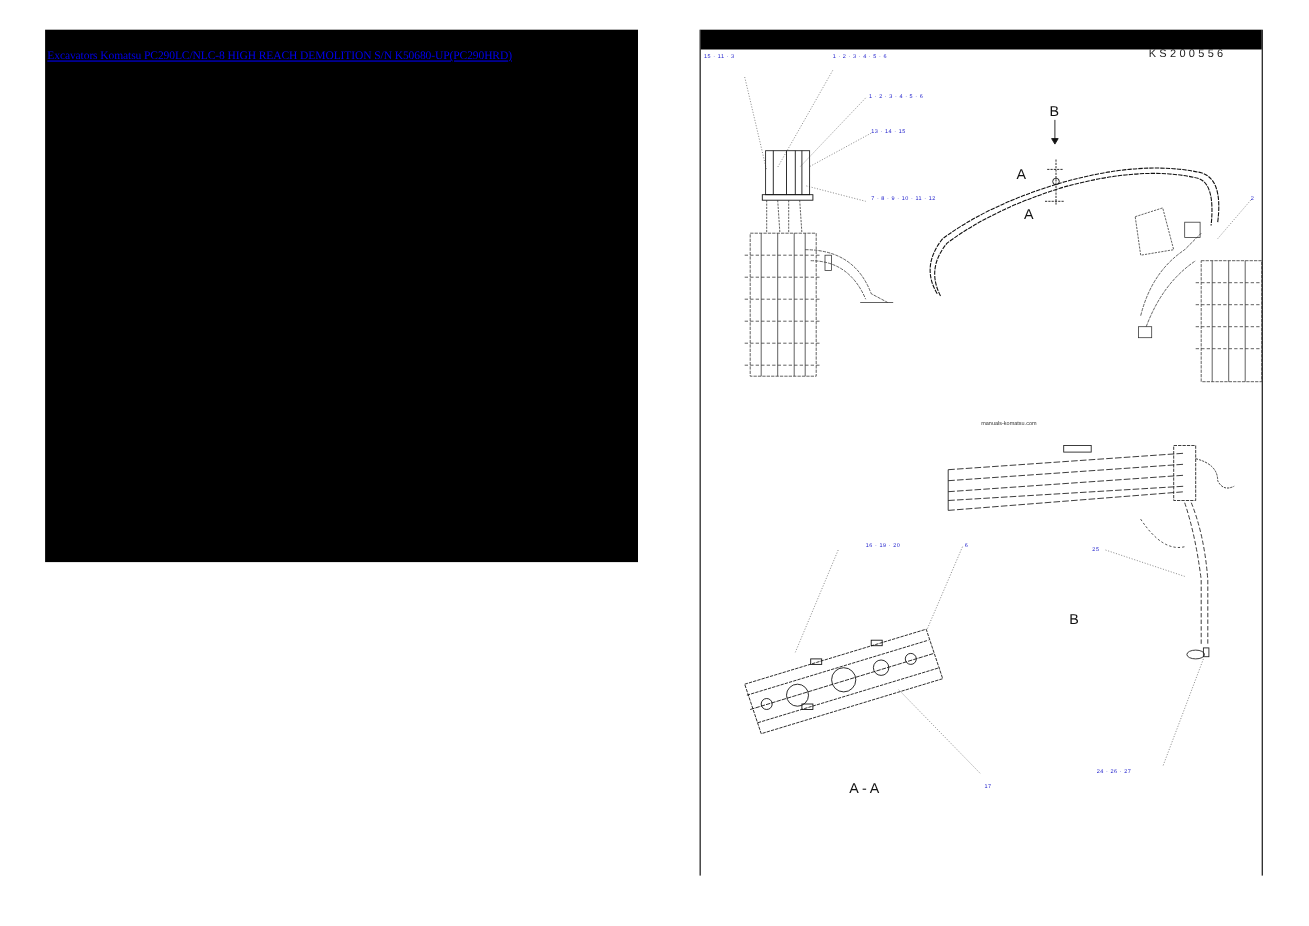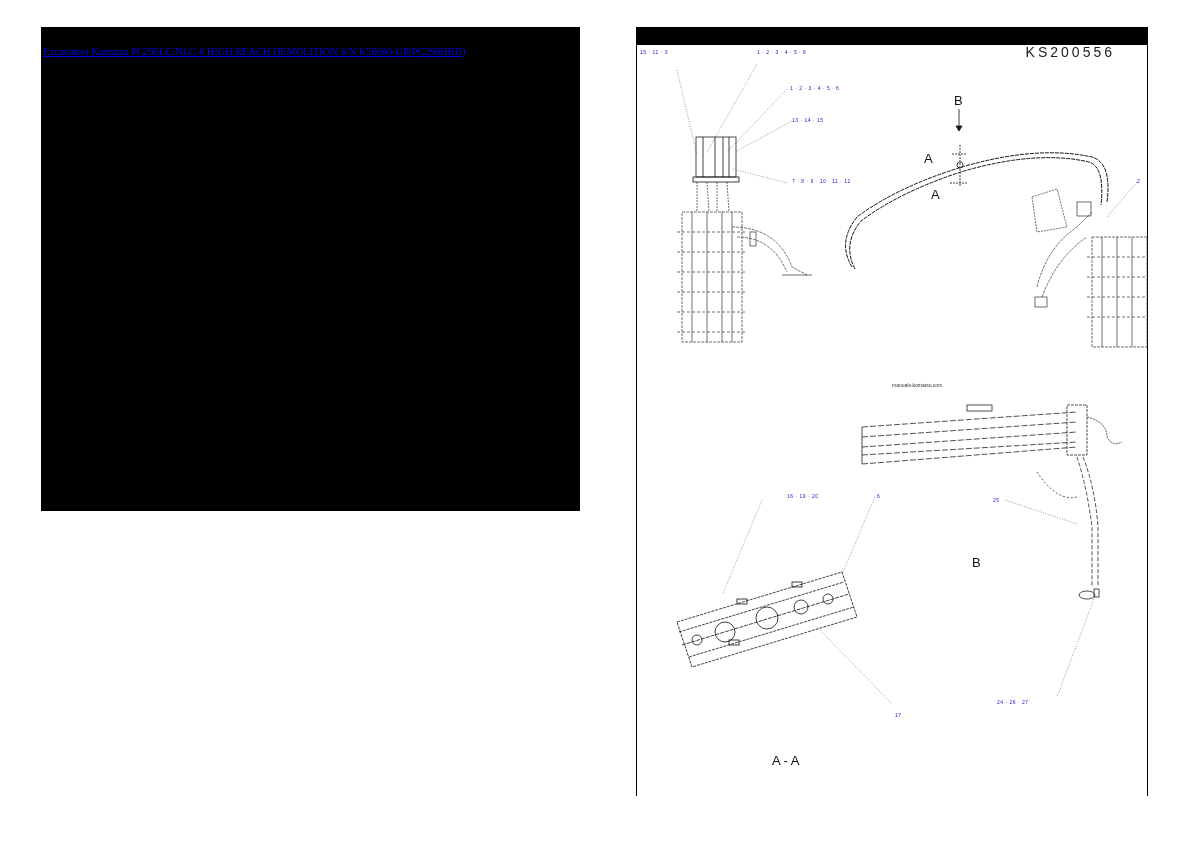--- a/index.html
+++ b/index.html
@@ -1,21 +1,21 @@
 <!DOCTYPE html>
 <html><head>
 <meta charset="utf-8">
 <style>
   html, body { margin:0; padding:0; background:#ffffff; }
   body { width:1190px; height:842px; position:relative; overflow:hidden; font-family:"Liberation Serif", serif; }
   .left-box { position:absolute; left:41px; top:27px; width:512px; height:484px; background:#000000;padding-left:27px; }
   .title-link { position:absolute; left:2px; top:19px; font-family:"Liberation Serif", serif; font-size:10.5px; color:#0000ee; text-decoration:underline; white-space:nowrap; letter-spacing:-0.1px; }
   .sheet { position:absolute; left:636px; top:27px; width:512px; height:769px; border-left:1.5px solid #000; border-right:1.5px solid #000; box-sizing:border-box; }
   .sheet-bar { position:absolute; left:0; top:0; width:100%; height:18px; background:#000; }
-  .sheet-code { position:absolute; right:32px; top:17px; font-family:"Liberation Sans", sans-serif; font-size:14px; letter-spacing:3px; color:#222; }
+  .sheet-code { position:absolute; right:32px; top:17px; font-family:"Liberation Sans", sans-serif; font-size:10px; letter-spacing:3px; color:#222; }
   .lbl { position:absolute; font-family:"Liberation Sans", sans-serif; font-size:5px; color:#2020cc; white-space:nowrap; letter-spacing:0.5px; }
   .big { position:absolute; font-family:"Liberation Sans", sans-serif; font-size:13px; color:#111; }
   .wm { position:absolute; font-family:"Liberation Sans", sans-serif; font-size:5px; color:#333; }
   svg.drawing { position:absolute; left:0; top:0; }
 </style>
 </head>
 <body>
 
 <div class="left-box">
   <a class="title-link" href="#">Excavators Komatsu PC290LC/NLC-8 HIGH REACH DEMOLITION S/N K50680-UP(PC290HRD)</a>
@@ -142,14 +142,14 @@
   <div class="lbl" style="left:258px;top:685px;">17</div>
   <div class="lbl" style="left:356px;top:470px;">25</div>
   <div class="lbl" style="left:360px;top:672px;">24 · 26 · 27</div>
 
   <div class="wm" style="left:255px;top:355px;">manuals-komatsu.com</div>
 
   <div class="big" style="left:317px;top:66px;">B</div>
   <div class="big" style="left:287px;top:124px;">A</div>
   <div class="big" style="left:294px;top:160px;">A</div>
   <div class="big" style="left:335px;top:528px;">B</div>
-  <div class="big" style="left:135px;top:682px;margin-top:44px;">A - A</div>
+  <div class="big" style="left:135px;top:682px;">A - A</div>
 </div>
 
 </body></html>

